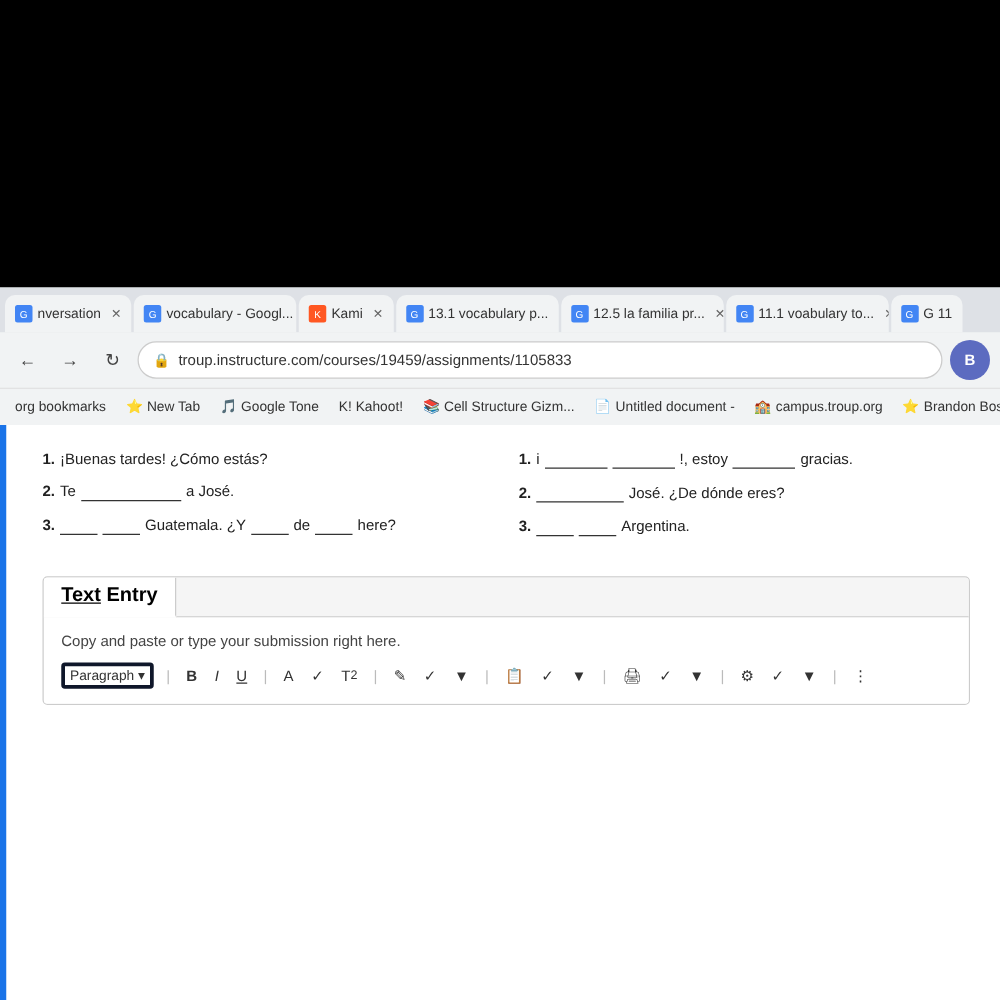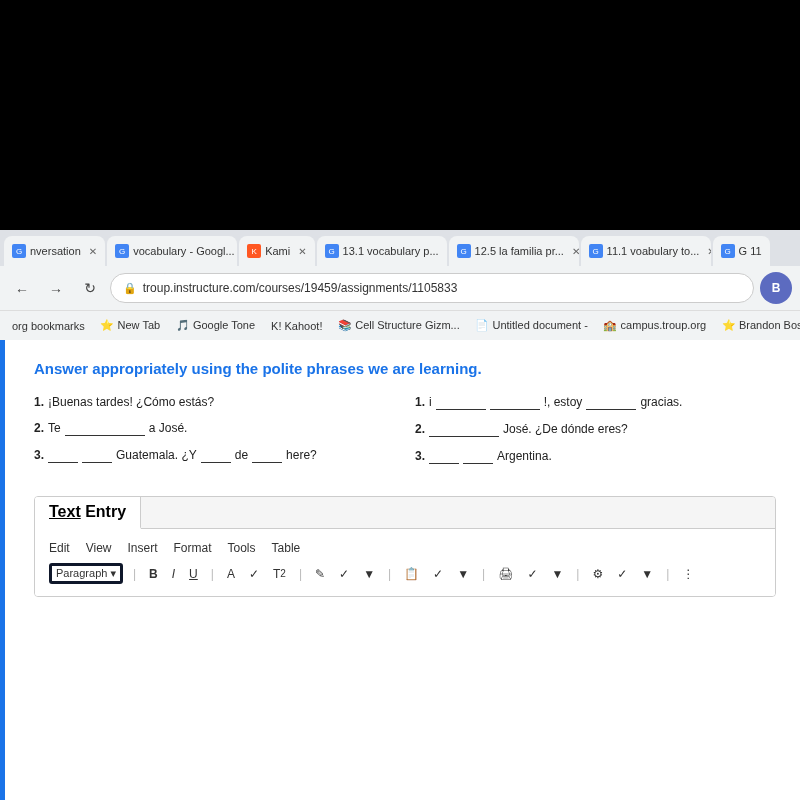--- a/index.html
+++ b/index.html
@@ -346,21 +346,20 @@
     </div>
     <div class="bookmark-item">
       <span>⭐ Brandon Boston · th...</span>
     </div>
   </div>
 
   <div class="page-content">
     <div class="left-blue-bar"></div>
 
     <div style="padding-left: 10px;">
-      <div class="page-title">Answer appropriately using the polite phrases we are learning.</div>
 
       <div class="questions-section">
 
         <div class="col-left">
 
           <div class="question-row">
             <span class="q-num">1.</span>
             <span>¡Buenas tardes! ¿Cómo estás?</span>
           </div>
 
@@ -415,29 +414,22 @@
 
       <div class="text-entry-section" style="margin-top: 20px;">
 
         <div class="text-entry-tabs">
           <div class="text-entry-tab active">
             <span><span class="text-part">Text</span> Entry</span>
           </div>
         </div>
 
         <div class="text-entry-body">
-
-          <div class="editor-toolbar">
-            <span>Edit</span>
-            <span>View</span>
-            <span>Insert</span>
-            <span>Format</span>
-            <span>Tools</span>
-            <span>Table</span>
-          </div>
+          <div class="submission-hint">Copy and paste or type your submission right here.</div>
+
 
           <div class="format-toolbar">
             <span style="font-size:11px;border:3px solid #0f172a;padding:1px 4px;border-radius:3px;cursor:pointer;">Paragraph ▾</span>
             <span class="separator">|</span>
             <span class="format-btn" style="font-weight:bold;">B</span>
             <span class="format-btn" style="font-style:italic;">I</span>
             <span class="format-btn" style="text-decoration:underline;">U</span>
             <span class="separator">|</span>
             <span class="format-btn">A</span>
             <span class="format-btn">✓</span>

